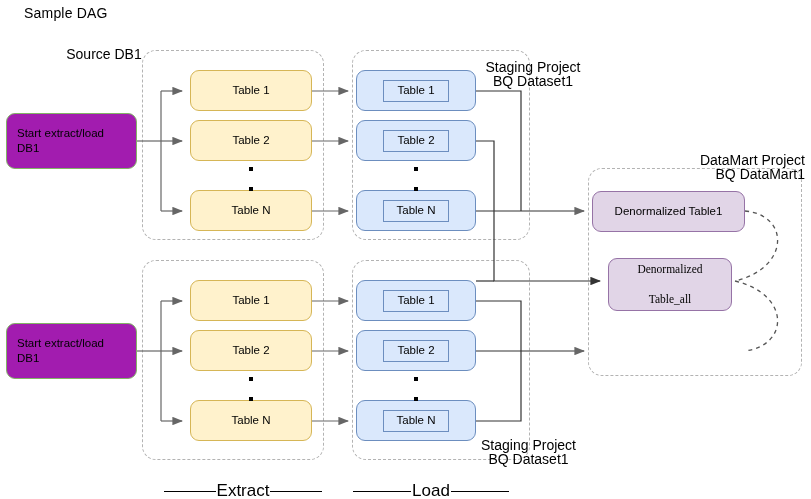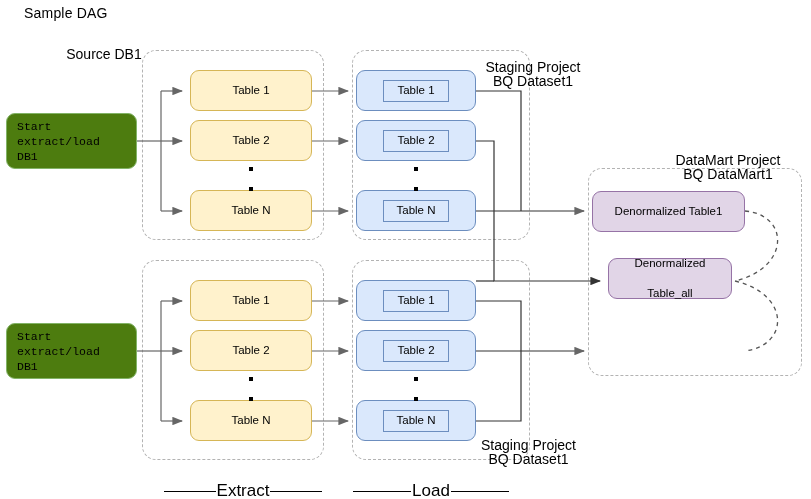--- a/index.html
+++ b/index.html
@@ -49,21 +49,21 @@
     display: flex;
     align-items: center;
     justify-content: center;
     font-size: 11.5px;
     line-height: 15px;
     text-align: center;
     border-width: 1.2px;
     border-style: solid;
     white-space: pre-line;
   }
-  .node.green  { background: #4d7c0f; border-color: #82b366; font-family: Liberation Mono, monospace; }
+  .node.green  { background: #a21caf; border-color: #82b366; }
   .node.yellow { background: #fff2cc; border-color: #d6b656; }
   .node.blue   { background: #dae8fc; border-color: #6c8ebf; }
   .node.purple { background: #e1d5e7; border-color: #9673a6; text-align: center; }
 
   .node.green { justify-content: flex-start; padding-left: 10px; text-align: left; }
 
   
   .inner-rect {
     border: 1px solid #6c8ebf;
     background: #dae8fc;
@@ -118,21 +118,21 @@
   <div class="abs group" style="left:352px; top:50px; width:178px; height:190px;"></div>
   <div class="abs group" style="left:142px; top:260px; width:182px; height:200px;"></div>
   <div class="abs group" style="left:352px; top:260px; width:178px; height:200px;"></div>
   <div class="abs group" style="left:588px; top:168px; width:214px; height:208px;"></div>
 
   <div class="abs plain-label" style="left:44px; top:47px; width:120px;">Source DB1</div>
   <div class="abs plain-label" style="left:473px; top:60px; width:120px; text-align:center;">Staging Project
 BQ Dataset1</div>
   <div class="abs plain-label" style="left:466px; top:438px; width:125px; text-align:center;">Staging Project
 BQ Dataset1</div>
-  <div class="abs plain-label" style="left:667px; top:153px; width:122px; text-align:center;">DataMart Project
+  <div class="abs plain-label" style="left:683px; top:153px; width:122px; text-align:right;">DataMart Project
 BQ DataMart1</div>
 
   <div class="abs node green" style="left:6px; top:113px; width:131px; height:56px;">Start extract/load
 DB1</div>
   <div class="abs node green" style="left:6px; top:323px; width:131px; height:56px;">Start extract/load
 DB1</div>
 
   <div class="abs node yellow" style="left:190px; top:70px; width:122px; height:41px;">Table 1</div>
   <div class="abs node yellow" style="left:190px; top:120px; width:122px; height:41px;">Table 2</div>
   <div class="abs node yellow" style="left:190px; top:190px; width:122px; height:41px;">Table N</div>
@@ -171,21 +171,21 @@
   </div>
   <div class="abs node blue" style="left:356px; top:400px; width:120px; height:41px;">
     <div class="inner-rect">Table N</div>
   </div>
   <div class="abs dots" style="left:414px; top:377px;">
     <i></i>
       <i></i>
   </div>
 
   <div class="abs node purple" style="left:592px; top:191px; width:153px; height:41px;">Denormalized Table1</div>
-  <div class="abs node purple" style="left:608px; top:258px; width:124px; height:41px;">Denormalized
+  <div class="abs node purple" style="left:608px; top:258px; width:124px; height:53px;font-family:Liberation Serif, serif;">Denormalized
 
 Table_all</div>
 
   <svg class="overlay" viewBox="0 0 811 499">
     <defs>
       <marker id="arrow-gray" markerWidth="9" markerHeight="7" refX="8" refY="3.5" orient="auto">
         <path d="M0,0 L9,3.5 L0,7 z" fill="#666666"></path>
       </marker>
       <marker id="arrow-dark" markerWidth="9" markerHeight="7" refX="8" refY="3.5" orient="auto">
         <path d="M0,0 L9,3.5 L0,7 z" fill="#333333"></path>

